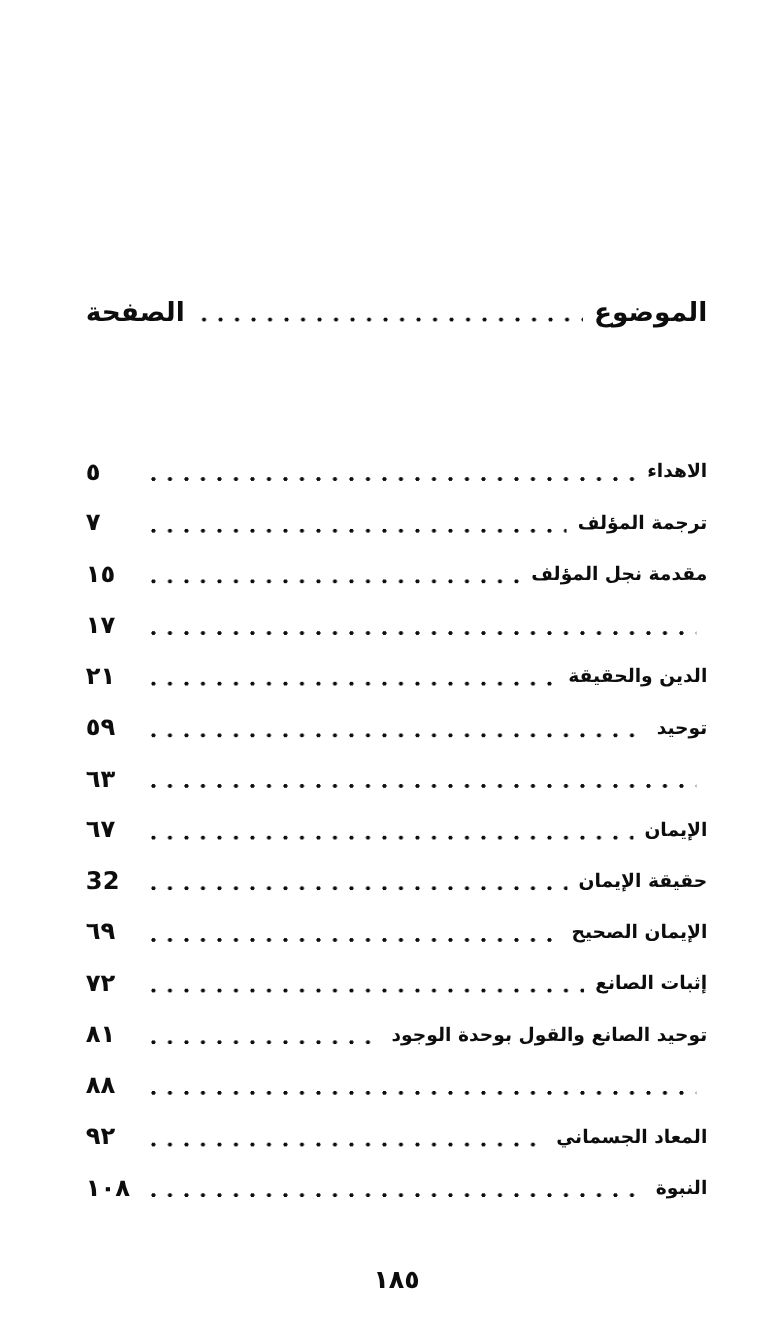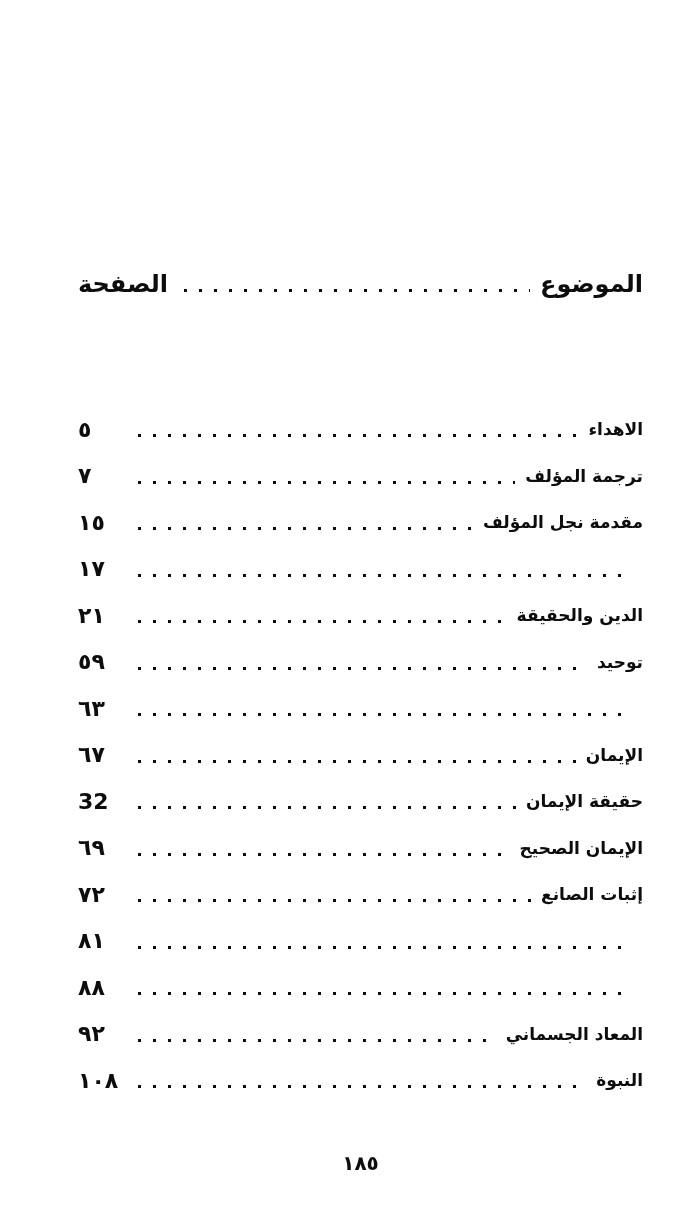--- a/index.html
+++ b/index.html
@@ -56,21 +56,21 @@
     font-weight: 700;
     min-width: 44px;
     text-align: left;
     white-space: nowrap;
   }
   .footer {
     margin-top: 47px;
     text-align: center;
   }
   .footer .page-num {
-    font-size: 20px;
+    font-size: 23px;
     font-weight: 700;
     letter-spacing: 2px;
   }
 </style>
 </head>
 <body>
 
 <div class="page">
 
   <div class="leader-row header-row">
@@ -138,20 +138,21 @@
     <span class="num">٦٩</span>
   </div>
 
   <div class="leader-row row">
     <span class="title">إثبات الصانع</span>
     <span class="leader"></span>
     <span class="num">٧٢</span>
   </div>
 
   <div class="leader-row row">
+    <span class="title">توحيد الصانع والقول بوحدة الوجود</span>
     <span class="leader"></span>
     <span class="num">٨١</span>
   </div>
 
   <div class="leader-row row">
     <span class="leader"></span>
     <span class="num">٨٨</span>
   </div>
 
   <div class="leader-row row">

